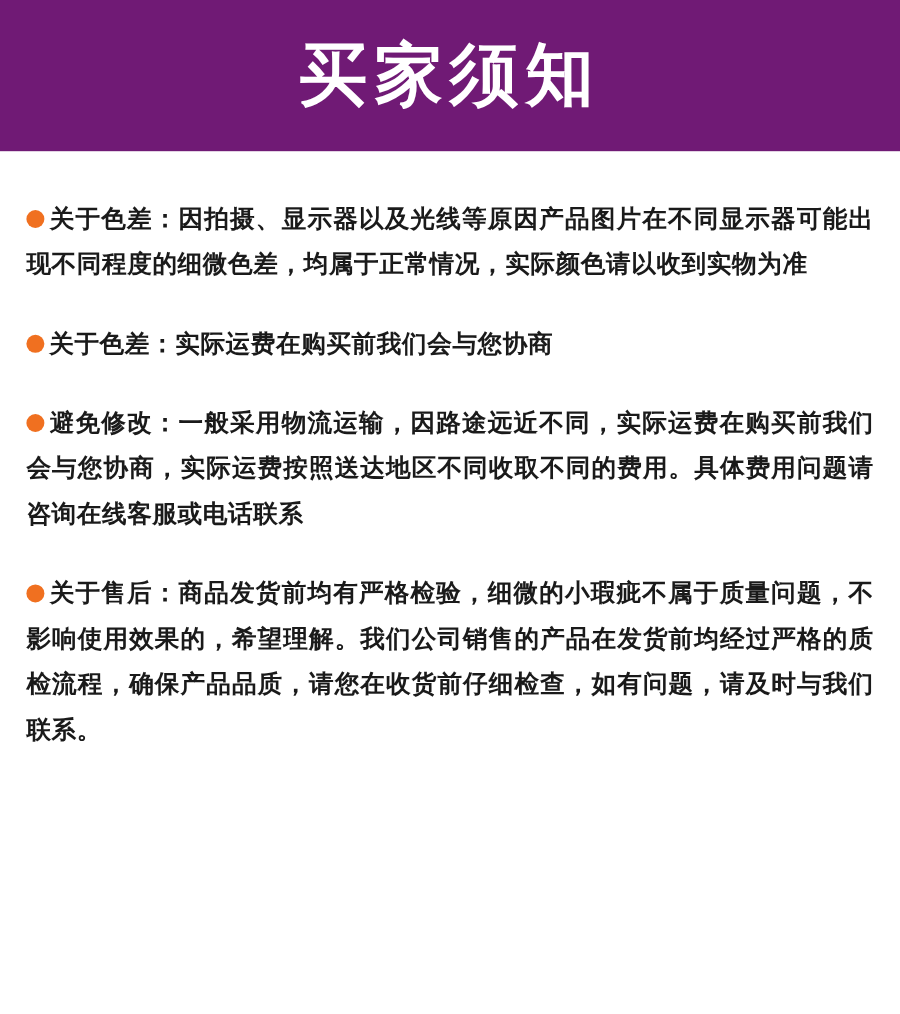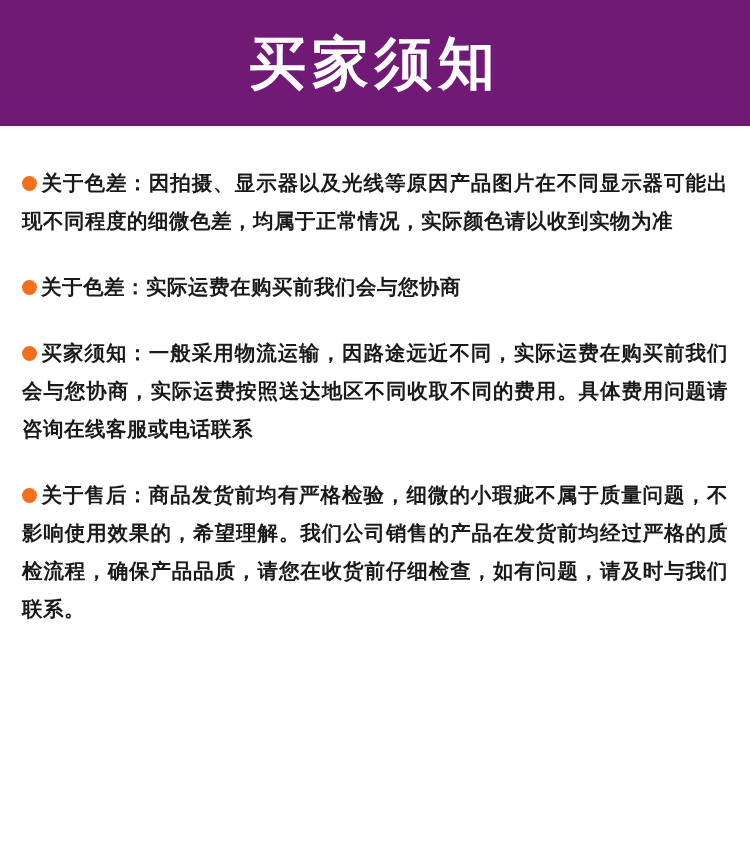--- a/index.html
+++ b/index.html
@@ -95,21 +95,21 @@
 
 
     <div class="item">
       <p class="para">
         <span class="bullet" style="background: rgb(240, 112, 32);"></span><span class="label">关于色差：</span><span class="body-text">实际运费在购买前我们会与您协商</span>
       </p>
     </div>
 
     <div class="item">
       <p class="para">
-        <span class="bullet" style="background: rgb(240, 112, 32);"></span><span class="label">买家须知：</span><span class="body-text">一般采用物流运输，因路途远近不同，实际运费在购买前我们会与您协商，实际运费按照送达地区不同收取不同的费用。具体费用问题请咨询在线客服或电话联系</span>
+        <span class="bullet" style="background: rgb(240, 112, 32);"></span><span class="label">避免修改：</span><span class="body-text">一般采用物流运输，因路途远近不同，实际运费在购买前我们会与您协商，实际运费按照送达地区不同收取不同的费用。具体费用问题请咨询在线客服或电话联系</span>
       </p>
     </div>
 
     <div class="item">
       <p class="para">
         <span class="bullet" style="background: rgb(240, 112, 32);"></span><span class="label">关于售后：</span><span class="body-text">商品发货前均有严格检验，细微的小瑕疵不属于质量问题，不影响使用效果的，希望理解。我们公司销售的产品在发货前均经过严格的质检流程，确保产品品质，请您在收货前仔细检查，如有问题，请及时与我们联系。</span>
       </p>
     </div>
 
   </div>

